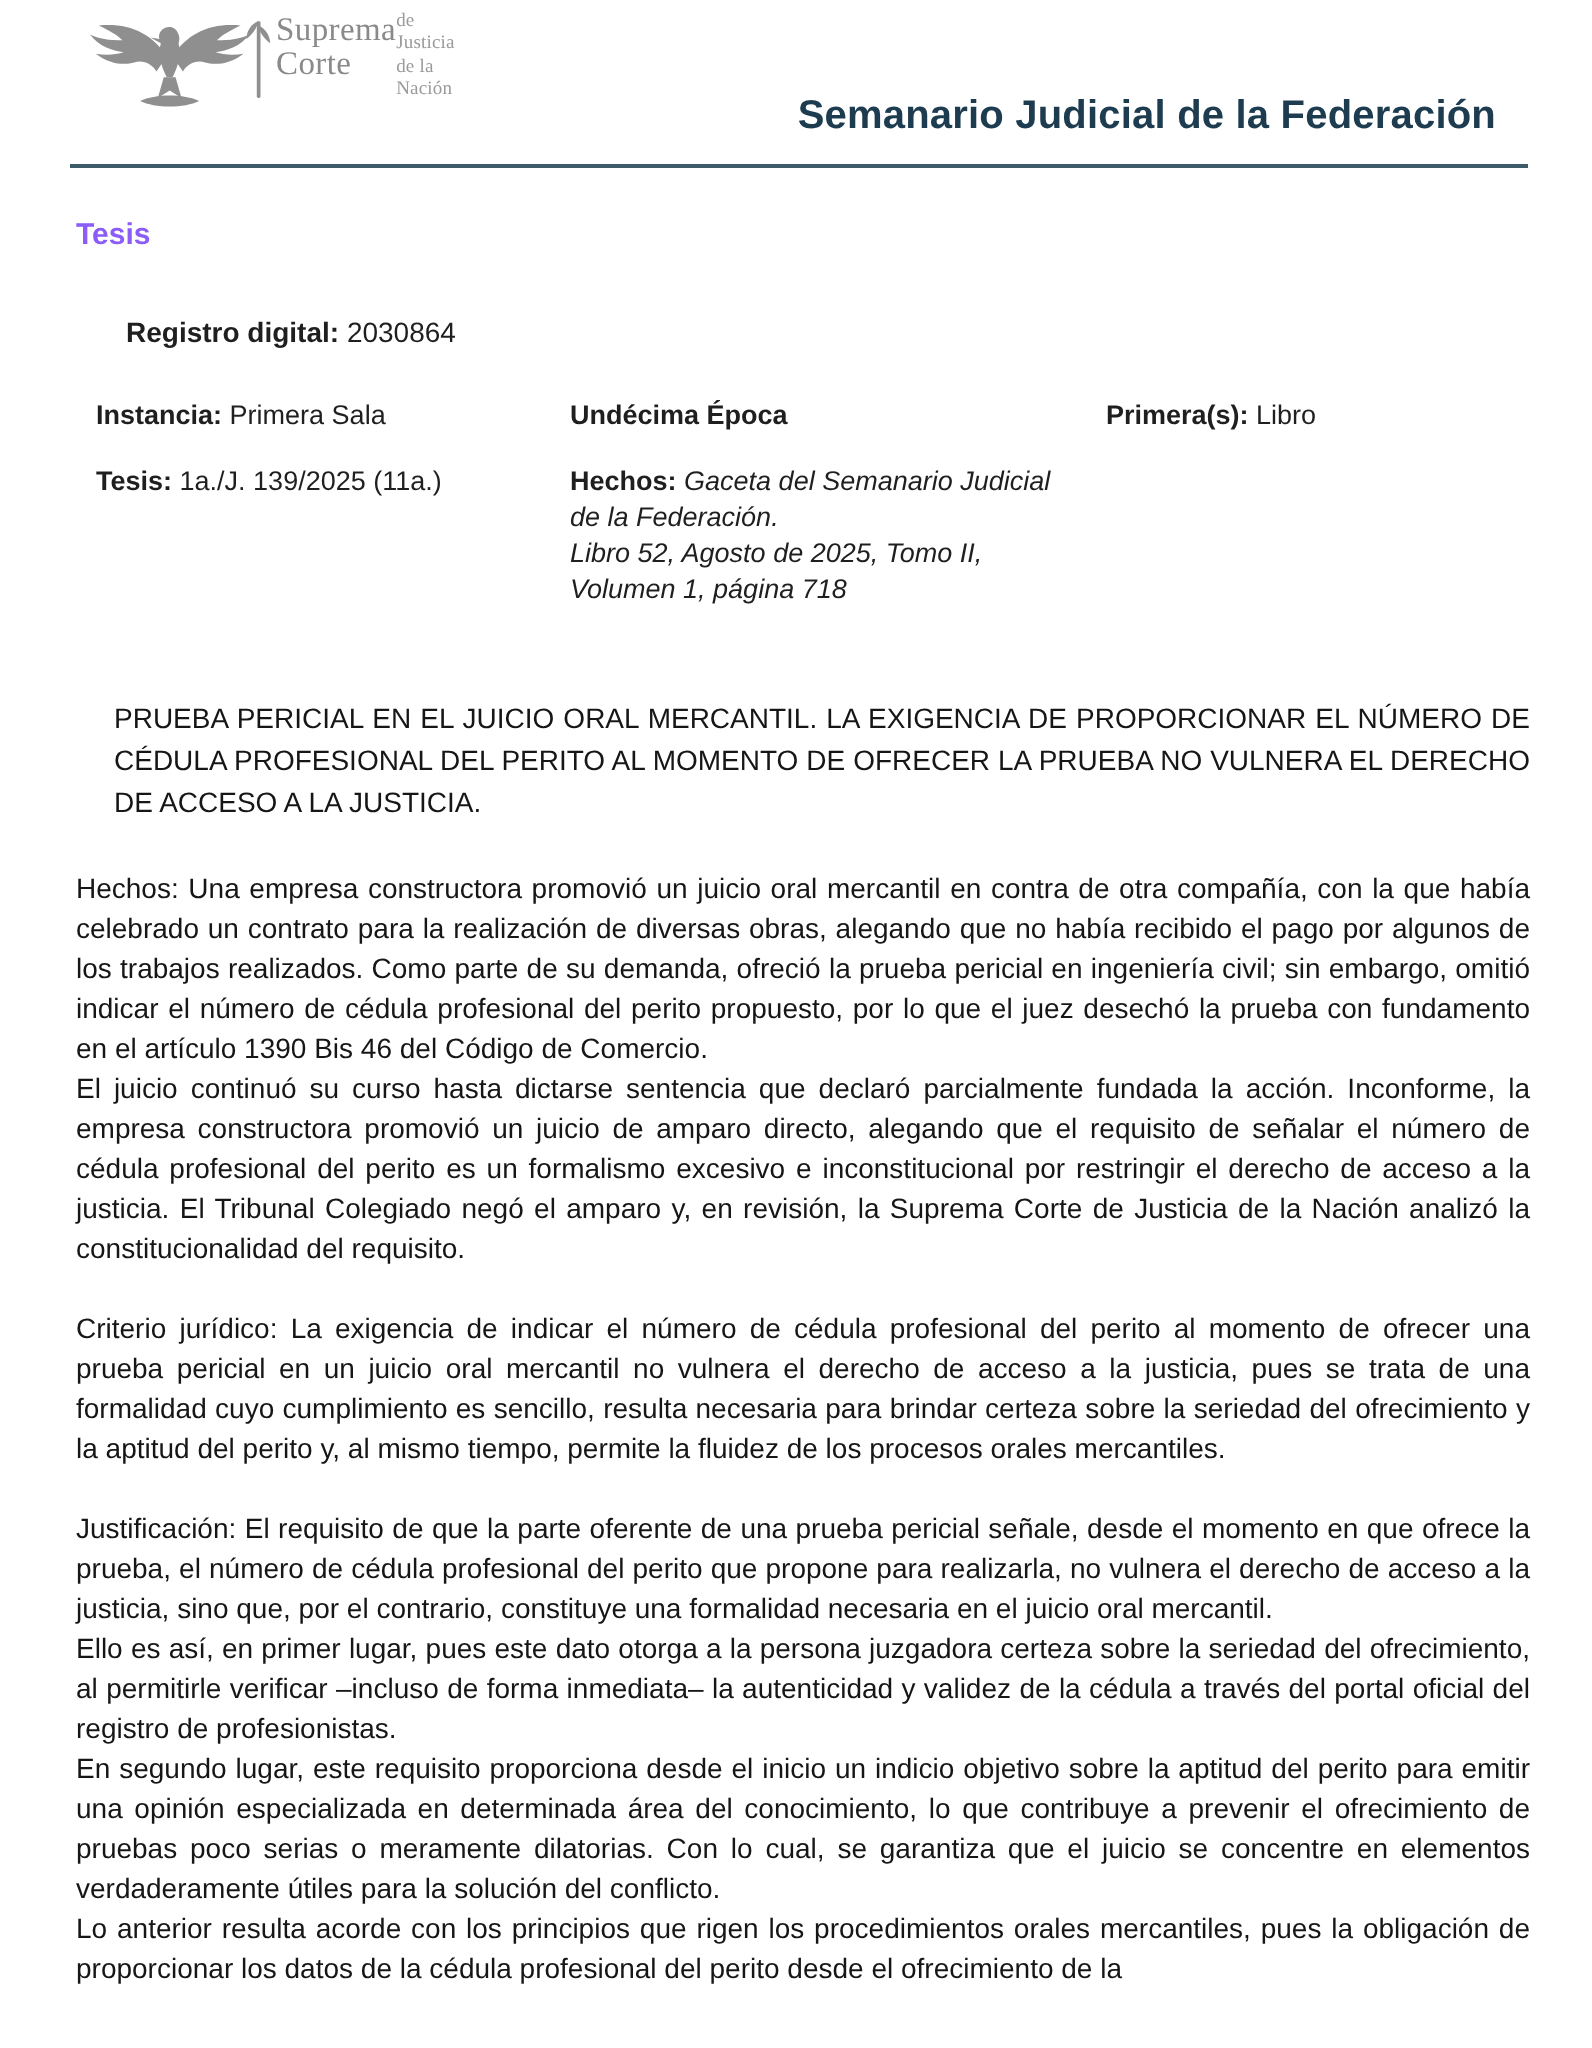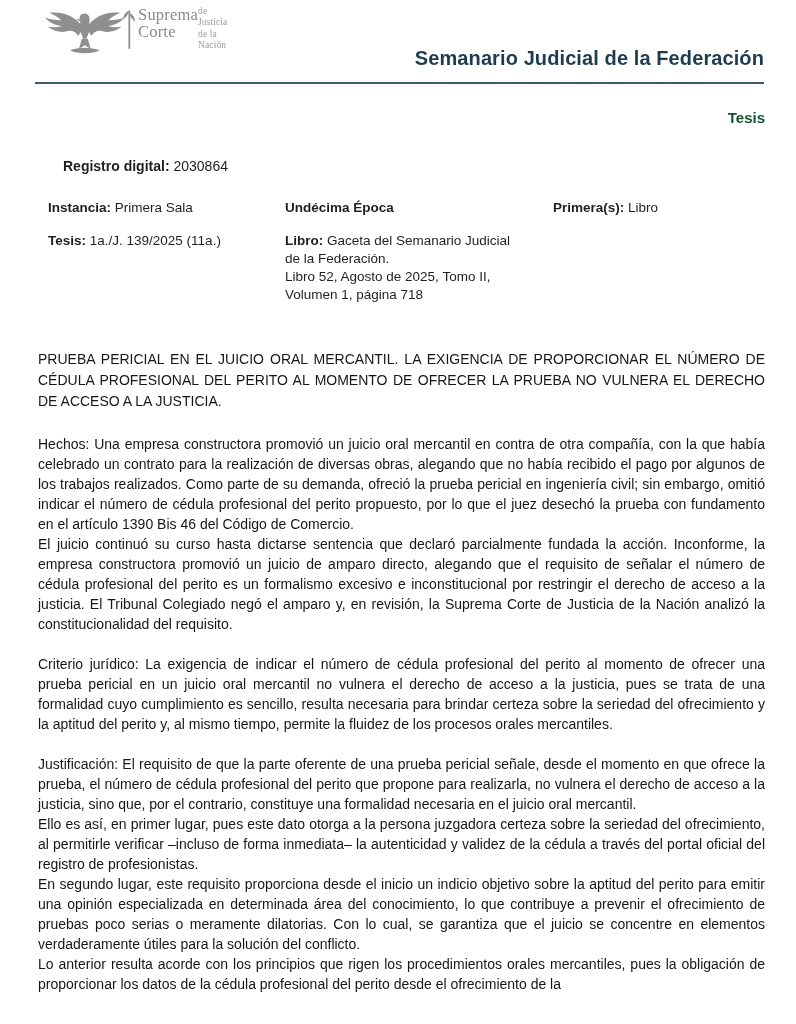--- a/index.html
+++ b/index.html
@@ -33,55 +33,56 @@
   .logo-line1 {
     font-family: "Liberation Serif", "DejaVu Serif", serif;
     font-size: 16.5px; color: #8a8a8a; line-height: 1.0; letter-spacing: 0.2px;
     margin-top: 1px;
   }
   .logo-line2 {
     font-family: "Liberation Serif", "DejaVu Serif", serif;
     font-size: 9.5px; color: #9a9a9a; line-height: 1.2; letter-spacing: 0.1px;
   }
   .pub-title {
-    position: absolute; right: 0; bottom: 12px;
+    position: absolute; right: 16px; bottom: 12px;
     font-size: 20px; font-weight: bold; color: #1e3c50;
     letter-spacing: 0.1px;
   }
   
   .doc-heading {
     margin-top: 25px;
-    text-align: right;
-    font-size: 15px; font-weight: bold; color: #14532d;
+    text-align: left;
+    font-size: 15px; font-weight: bold; color: #8b5cf6;
   }
   
   .registro {
     margin-top: 32px; margin-left: 10px;
     font-size: 14px;
     padding-left: 15px;
   }
   .b { font-weight: bold; }
   
   .meta {
     margin-top: 25px; margin-left: 10px;
     display: grid;
     grid-template-columns: 237px 268px 1fr;
     row-gap: 15px;
     font-size: 13.5px; line-height: 18px;
     align-items: start;
   }
   .meta-cell { padding-right: 8px; }
-  .preline { white-space: pre-line; }
+  .preline { white-space: pre-line; font-style: italic; }
   .fuente-wrap { max-width: 250px; }
   
   .rubro {
     margin-top: 45px;
     font-size: 14px; line-height: 21px;
     text-align: justify;
     color: #161616;
+    margin-left: 19px;
   }
   .body-par {
     font-size: 14px; line-height: 20px;
     text-align: justify;
     color: #161616;
   }
   .first-par { margin-top: 22px; }
   .gap { margin-top: 20px; }
 </style>
 </head>
@@ -126,21 +127,21 @@
     <div class="meta-cell b">Undécima Época</div>
     <div class="meta-cell">
       <span class="b">Primera(s):</span>
       <span>Libro</span>
     </div>
     <div class="meta-cell">
       <span class="b">Tesis:</span>
       <span>1a./J. 139/2025 (11a.)</span>
     </div>
     <div class="meta-cell fuente-wrap">
-      <span class="b">Libro:</span>
+      <span class="b">Hechos:</span>
       <span class="preline">Gaceta del Semanario Judicial de la Federación.
 Libro 52, Agosto de 2025, Tomo II,
 Volumen 1, página 718</span>
     </div>
   </div>
 
   <p class="rubro">PRUEBA PERICIAL EN EL JUICIO ORAL MERCANTIL. LA EXIGENCIA DE PROPORCIONAR EL NÚMERO DE CÉDULA PROFESIONAL DEL PERITO AL MOMENTO DE OFRECER LA PRUEBA NO VULNERA EL DERECHO DE ACCESO A LA JUSTICIA.</p>
 
   <p class="body-par first-par">Hechos: Una empresa constructora promovió un juicio oral mercantil en contra de otra compañía, con la que había celebrado un contrato para la realización de diversas obras, alegando que no había recibido el pago por algunos de los trabajos realizados. Como parte de su demanda, ofreció la prueba pericial en ingeniería civil; sin embargo, omitió indicar el número de cédula profesional del perito propuesto, por lo que el juez desechó la prueba con fundamento en el artículo 1390 Bis 46 del Código de Comercio.</p>
   <p class="body-par">El juicio continuó su curso hasta dictarse sentencia que declaró parcialmente fundada la acción. Inconforme, la empresa constructora promovió un juicio de amparo directo, alegando que el requisito de señalar el número de cédula profesional del perito es un formalismo excesivo e inconstitucional por restringir el derecho de acceso a la justicia. El Tribunal Colegiado negó el amparo y, en revisión, la Suprema Corte de Justicia de la Nación analizó la constitucionalidad del requisito.</p>

